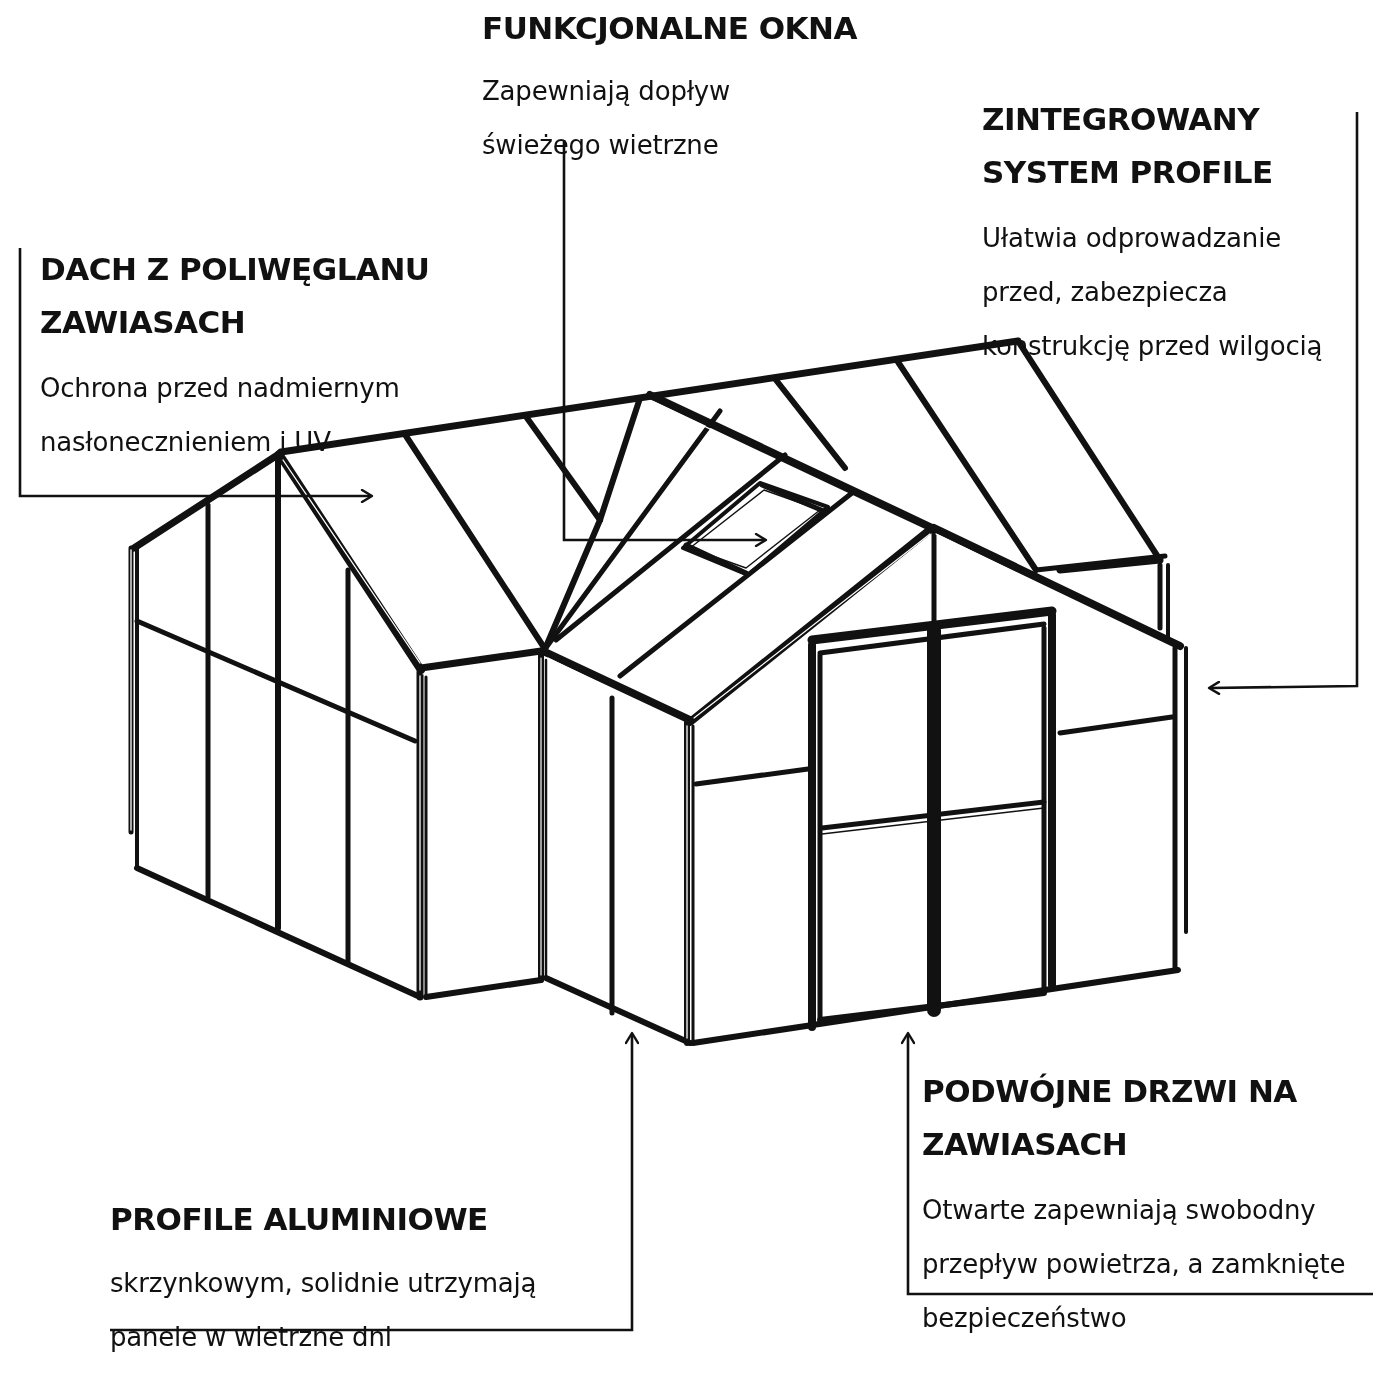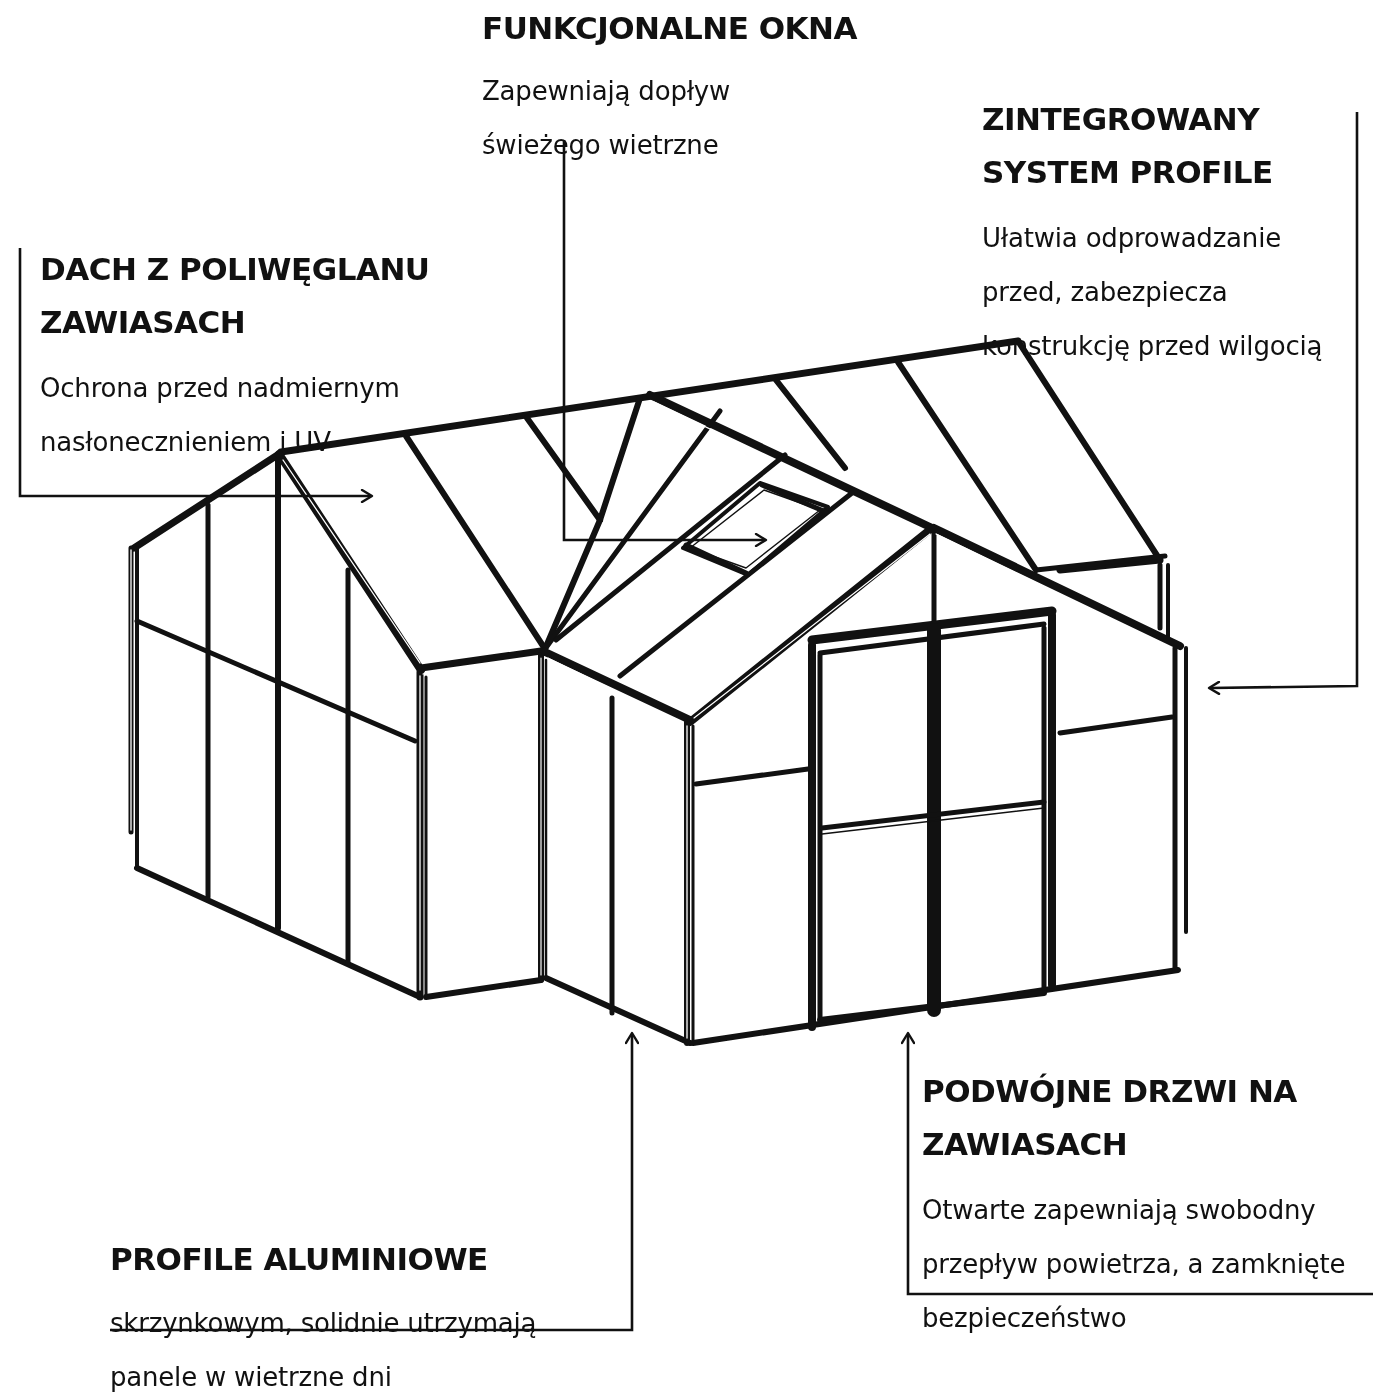--- a/index.html
+++ b/index.html
@@ -8,21 +8,21 @@
   .canvas { position:absolute; left:0; top:0; width:1400px; height:984px; }
   .callout { position:absolute; }
   .callout .title { font-family:"DejaVu Sans","Liberation Sans",sans-serif; font-weight:bold;
                     font-size:31px; line-height:53px; letter-spacing:-0.5px; color:#111111; white-space:nowrap; }
   .callout .desc { font-family:"DejaVu Sans","Liberation Sans",sans-serif; font-weight:normal;
                    font-size:26px; line-height:30px; color:#111111; white-space:nowrap; letter-spacing:-0.2px;margin-top:24px; }
   .c-okna { left:482px; top:4px; }
   .c-okna .title { line-height:48px; }
   .c-rynna { left:982px; top:93px; }
   .c-dach { left:40px; top:243px; }
-  .c-profile { left:110px; top:1234px; }
+  .c-profile { left:110px; top:1194px; }
   .c-profile .title { line-height:50px; }
   .c-drzwi { left:922px; top:1065px; }
   svg { position:absolute; left:0; top:0; }
 </style>
 </head>
 <body>
 
 <div class="canvas">
 
   <svg width="1400" height="1400" viewBox="0 0 1400 1400">

